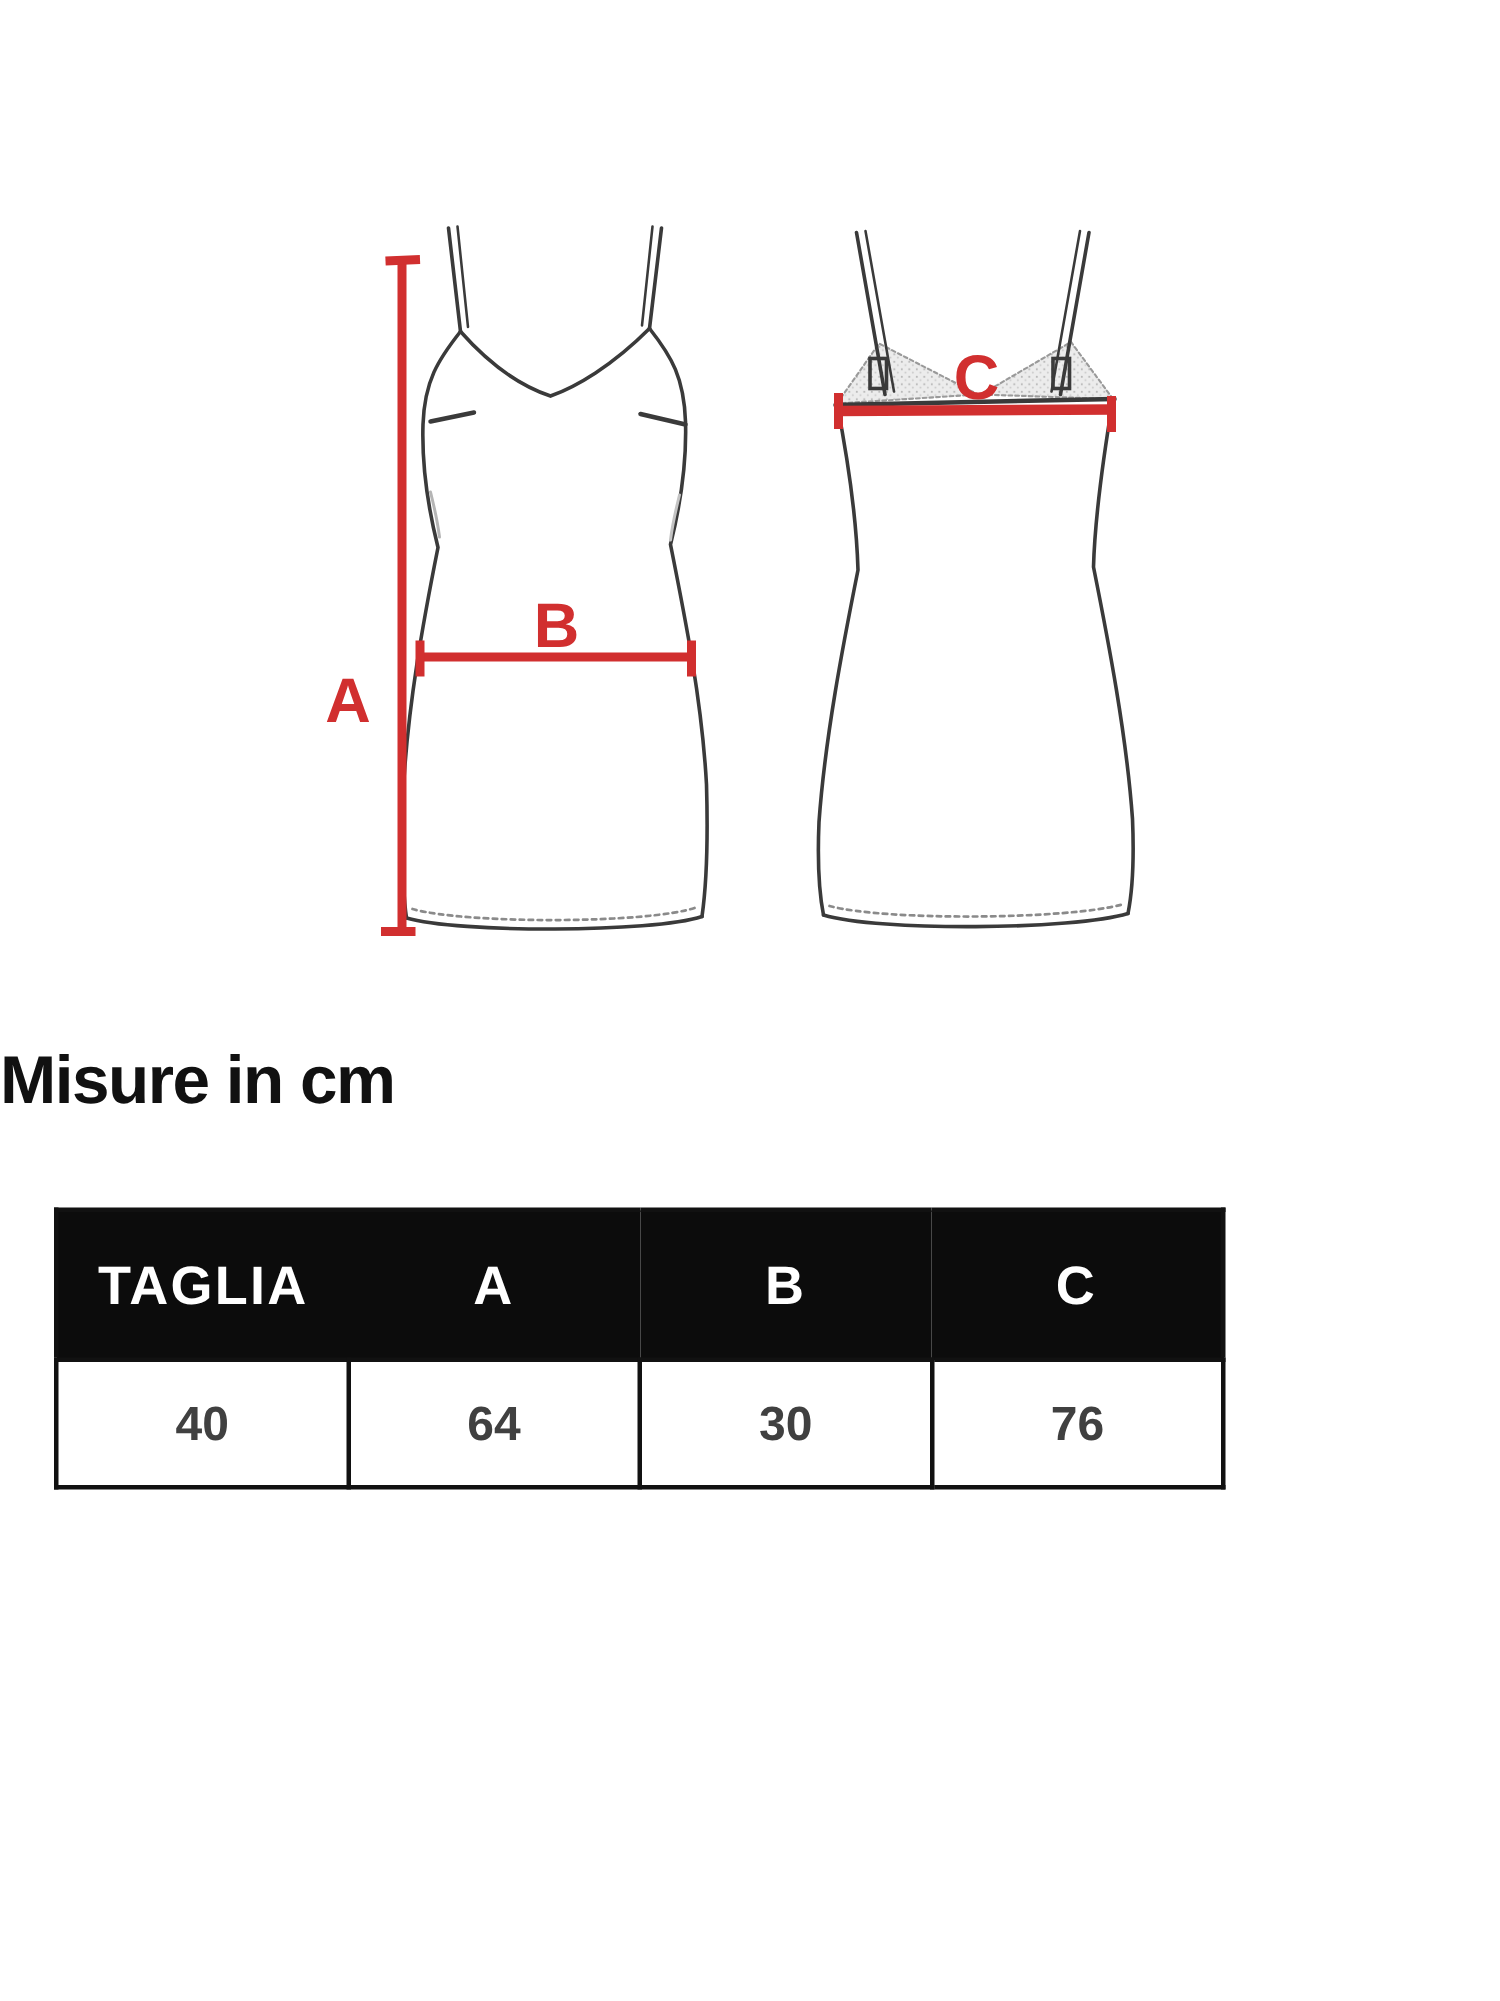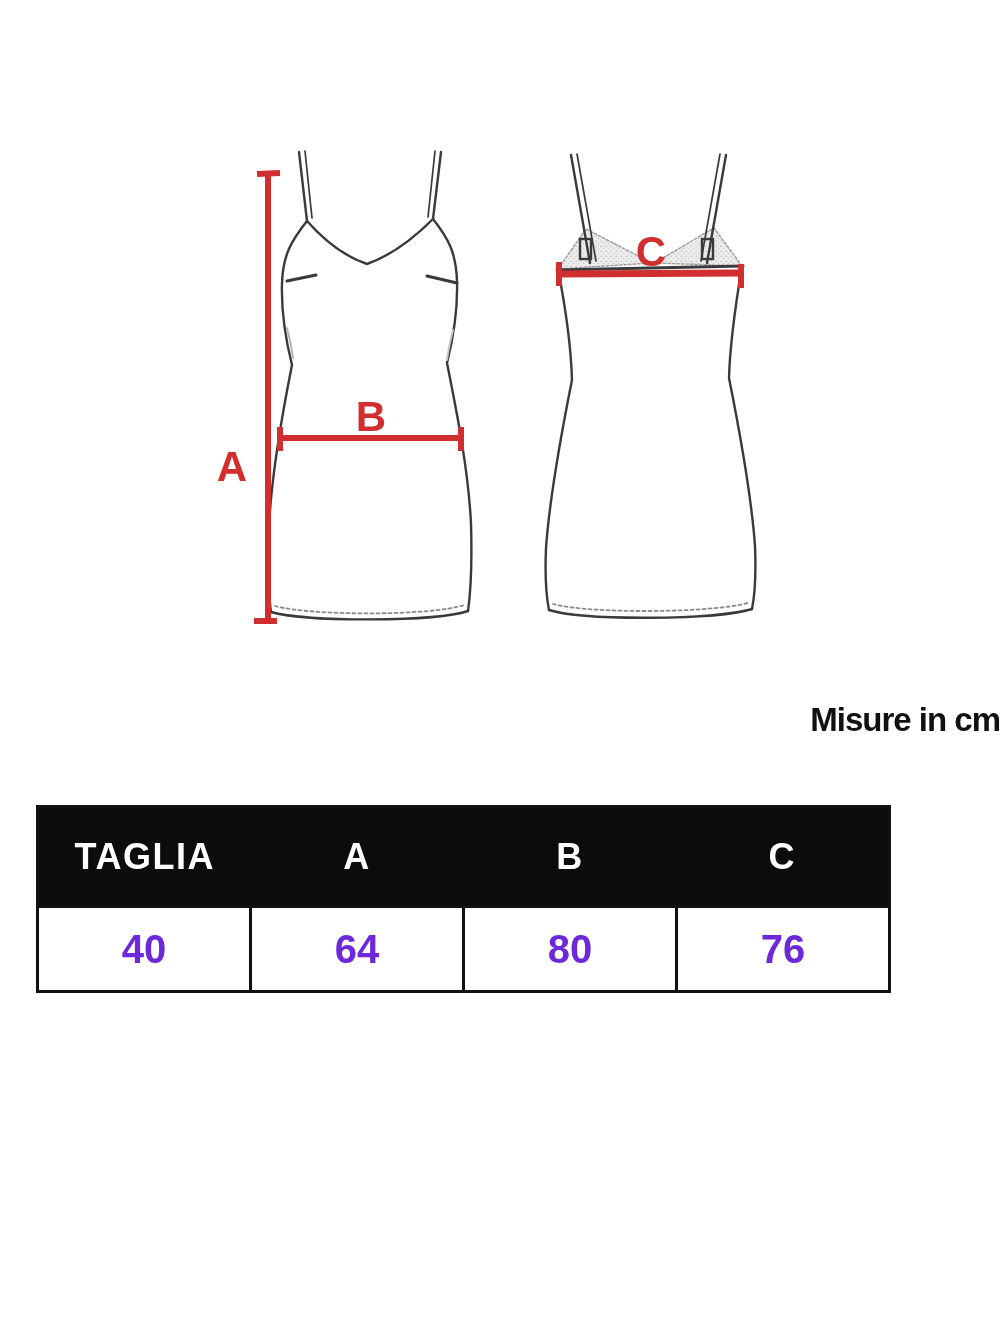--- a/index.html
+++ b/index.html
@@ -20,52 +20,52 @@
     font-family: "Liberation Sans", sans-serif;
     font-weight: bold;
     font-size: 42px;
     fill: #d12f2f;
   }
   #chart-title {
     position: absolute;
     top: 696px;
     left: 0;
     width: 1000px;
-    text-align: right;
-    font-size: 33px;
+    text-align: left;
+    font-size: 45px;
     line-height: 48px;
     font-weight: bold;
     letter-spacing: -1px;
     color: #111111;
   }
   #size-table {
     position: absolute;
     top: 805px;
     left: 36px;
-    width: 855px;
+    width: 781px;
     border-collapse: collapse;
     border: 3px solid #111111;
     table-layout: fixed;
   }
   #size-table th {
     background: #0c0c0c;
     color: #ffffff;
     height: 95px;
     font-size: 36px;
     font-weight: bold;
     letter-spacing: 1.5px;
     text-align: center;
     vertical-align: middle;
     border: 0;
   }
   #size-table td {
     background: #ffffff;
-    color: #6d28d9;
+    color: #404040;
     height: 80px;
-    font-size: 40px;
+    font-size: 32px;
     font-weight: bold;
     text-align: center;
     vertical-align: middle;
     border: 3px solid #111111;
   }
 </style>
 </head>
 <body>
 
 <div id="page">
@@ -163,19 +163,19 @@
         <th>TAGLIA</th>
         <th>A</th>
         <th>B</th>
         <th>C</th>
       </tr>
     </thead>
     <tbody>
       <tr>
         <td>40</td>
         <td>64</td>
-        <td>80</td>
+        <td>30</td>
         <td>76</td>
       </tr>
     </tbody>
   </table>
 
 </div>
 
 </body></html>

